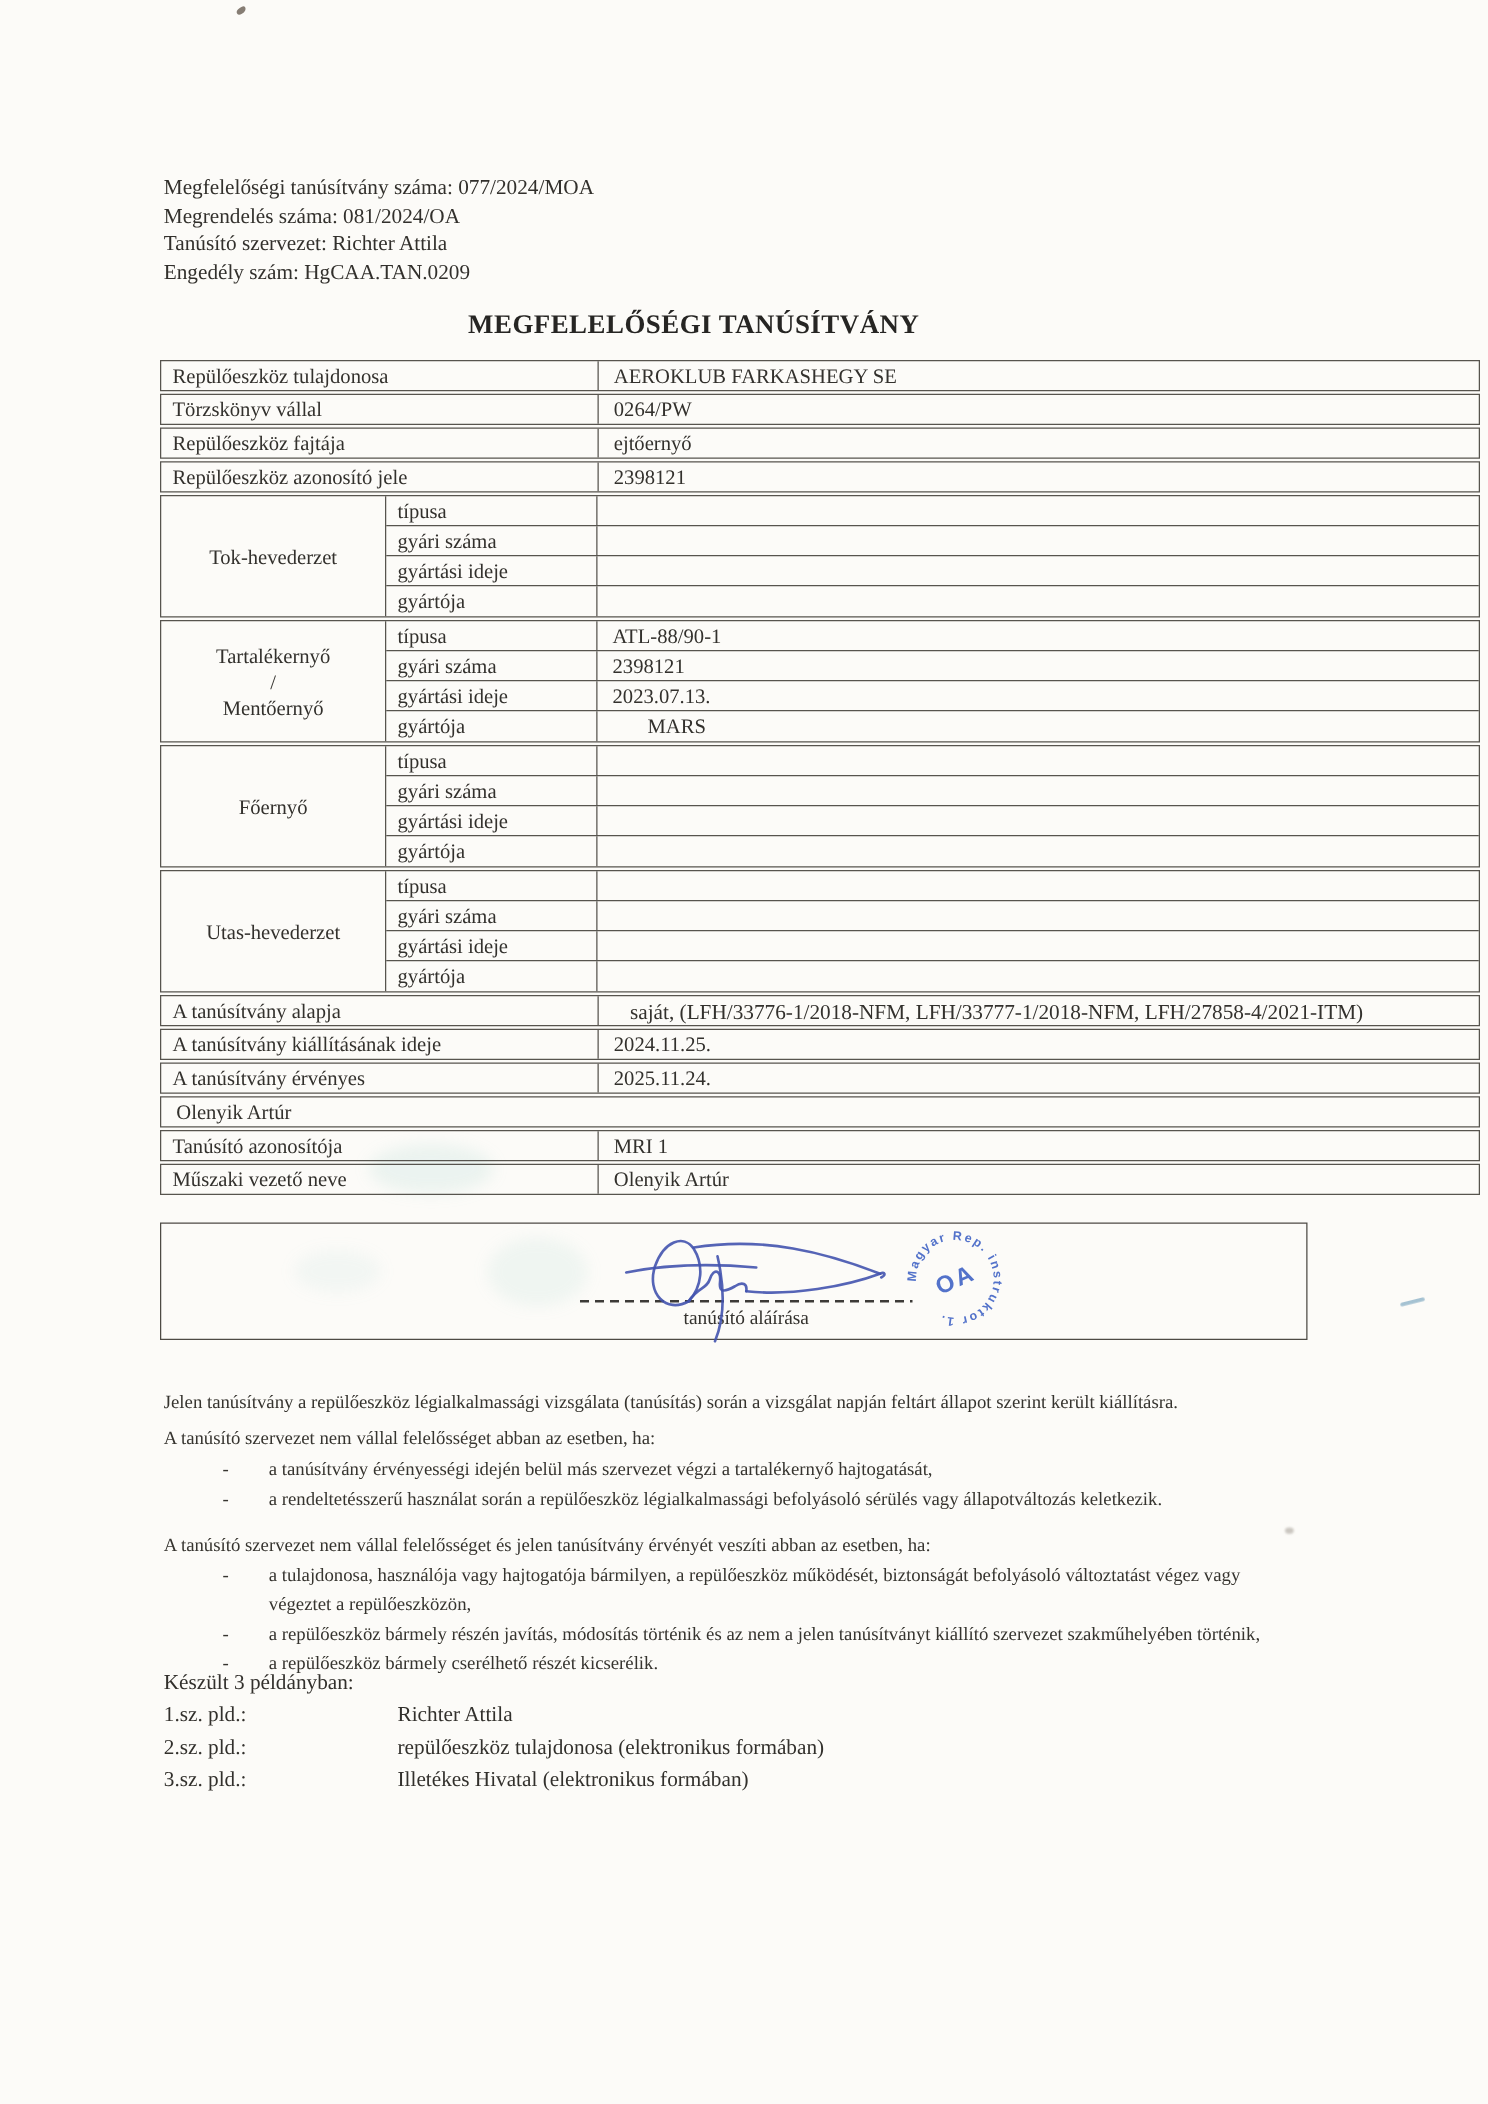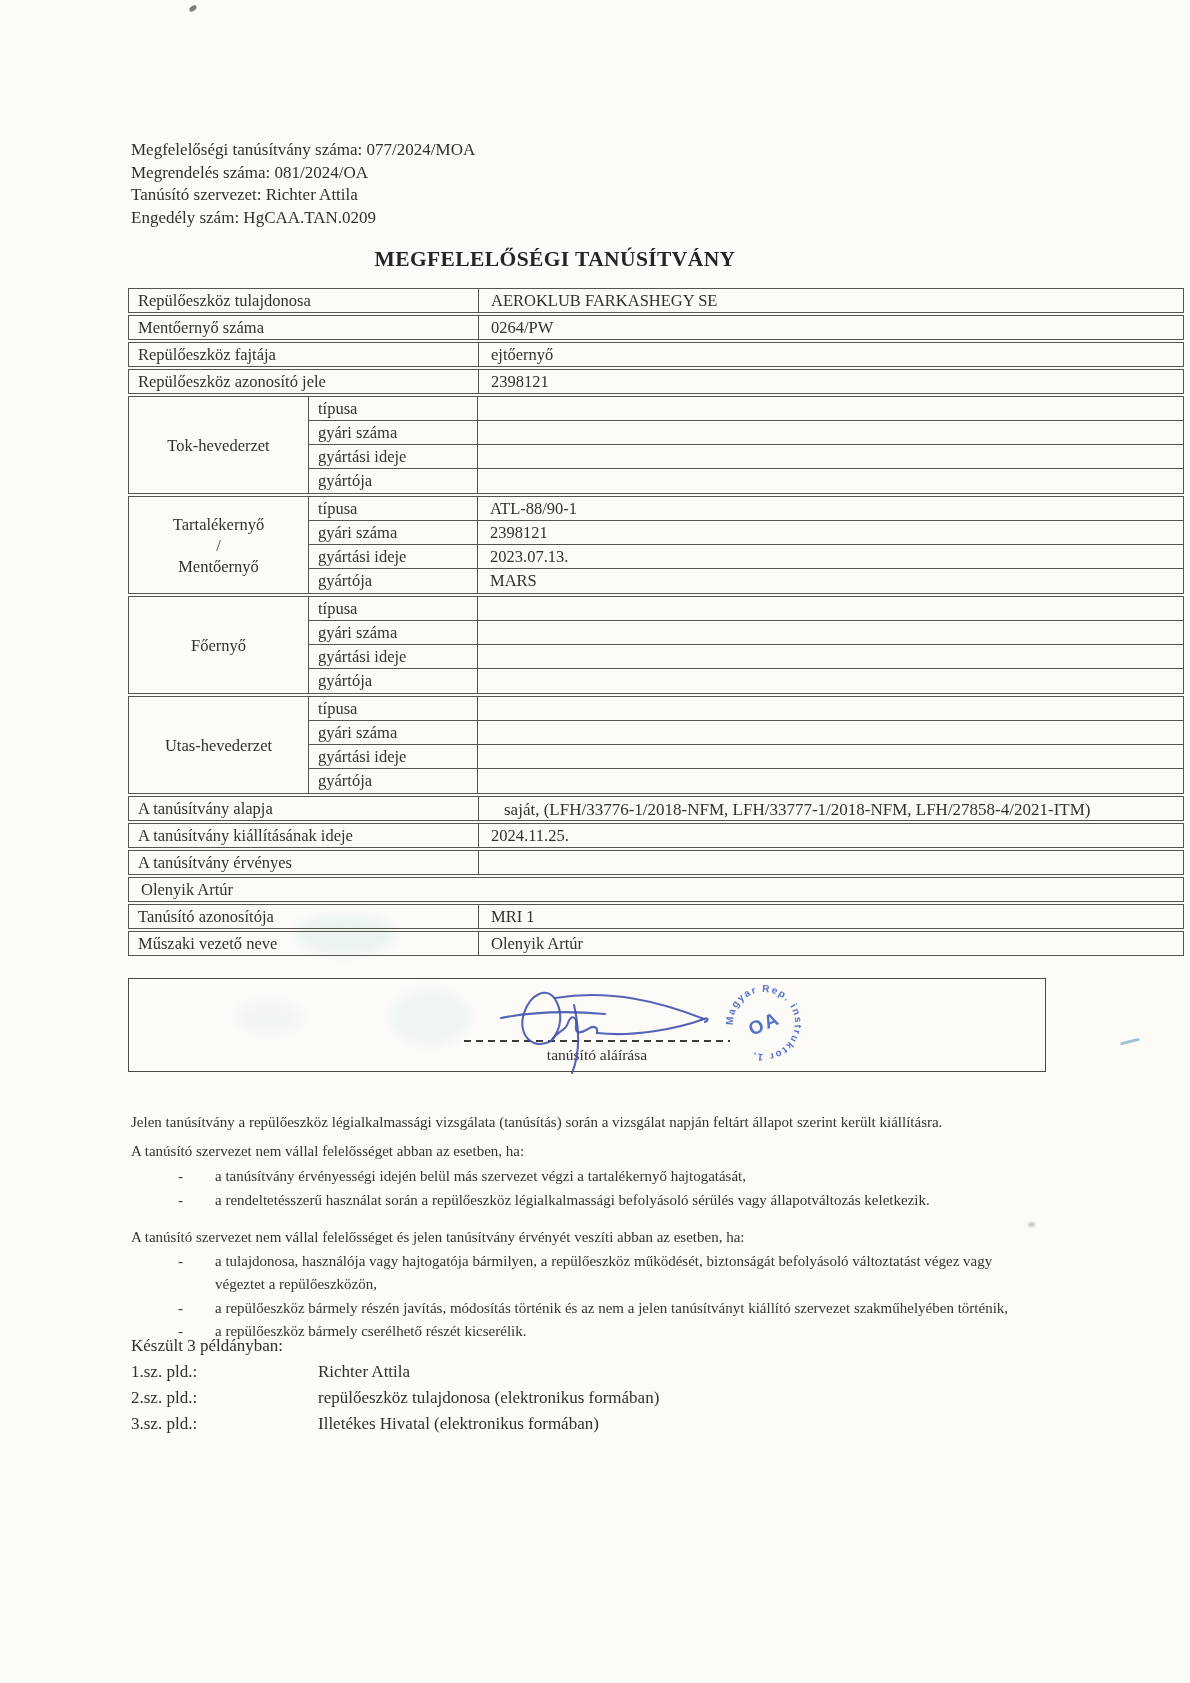--- a/index.html
+++ b/index.html
@@ -33,21 +33,21 @@
     display:flex; box-sizing:border-box; margin-bottom:2px;
     border:1px solid #57544e;
   }
   .g-name{
     width:180px; box-sizing:border-box; border-right:1px solid #57544e;
     display:flex; align-items:center; justify-content:center; text-align:center;
     white-space:pre-line; line-height:21px;
   }
   .g-rows{flex:1; display:flex; flex-direction:column;}
   .g-row{display:flex; box-sizing:border-box; height:24px; border-bottom:1px solid #57544e;}
-  .g-row:last-child{border-bottom:none;}
+  .g-row:last-child{border-bottom:none;gap:28px;}
   .g-label{width:169px; box-sizing:border-box; border-right:1px solid #57544e; padding:0 8px 0 9px; line-height:23px; white-space:nowrap;}
   .g-value{flex:1; padding:0 10px 0 12px; line-height:23px; white-space:nowrap;}
 
   
   .sig-box{
     position:absolute; left:128px; top:978px; width:918px; height:94px;
     box-sizing:border-box; border:1.5px solid #4d4a44;
   }
   .sig-dash{
     position:absolute; left:335px; top:61px; width:266px; height:2px;
@@ -109,21 +109,21 @@
 
   <h1 class="doc-title">MEGFELELŐSÉGI TANÚSÍTVÁNY</h1>
 
   <div class="cert-table">
 
     <div class="t-row">
       <div class="t-label">Repülőeszköz tulajdonosa</div>
       <div class="t-value">AEROKLUB FARKASHEGY SE</div>
     </div>
     <div class="t-row">
-      <div class="t-label">Mentőernyő száma</div>
+      <div class="t-label">Törzskönyv vállal</div>
       <div class="t-value">0264/PW</div>
     </div>
     <div class="t-row">
       <div class="t-label">Repülőeszköz fajtája</div>
       <div class="t-value">ejtőernyő</div>
     </div>
     <div class="t-row">
       <div class="t-label">Repülőeszköz azonosító jele</div>
       <div class="t-value">2398121</div>
     </div>
@@ -221,20 +221,21 @@
     <div class="t-row">
       <div class="t-label">A tanúsítvány alapja</div>
       <div class="t-value small">saját, (LFH/33776-1/2018-NFM, LFH/33777-1/2018-NFM, LFH/27858-4/2021-ITM)</div>
     </div>
     <div class="t-row">
       <div class="t-label">A tanúsítvány kiállításának ideje</div>
       <div class="t-value">2024.11.25.</div>
     </div>
     <div class="t-row">
       <div class="t-label">A tanúsítvány érvényes</div>
+      <div class="t-value">2025.11.24.</div>
     </div>
     <div class="t-row">
       <div class="t-value">Olenyik Artúr</div>
     </div>
     <div class="t-row">
       <div class="t-label">Tanúsító azonosítója</div>
       <div class="t-value">MRI 1</div>
     </div>
     <div class="t-row">
       <div class="t-label">Műszaki vezető neve</div>

